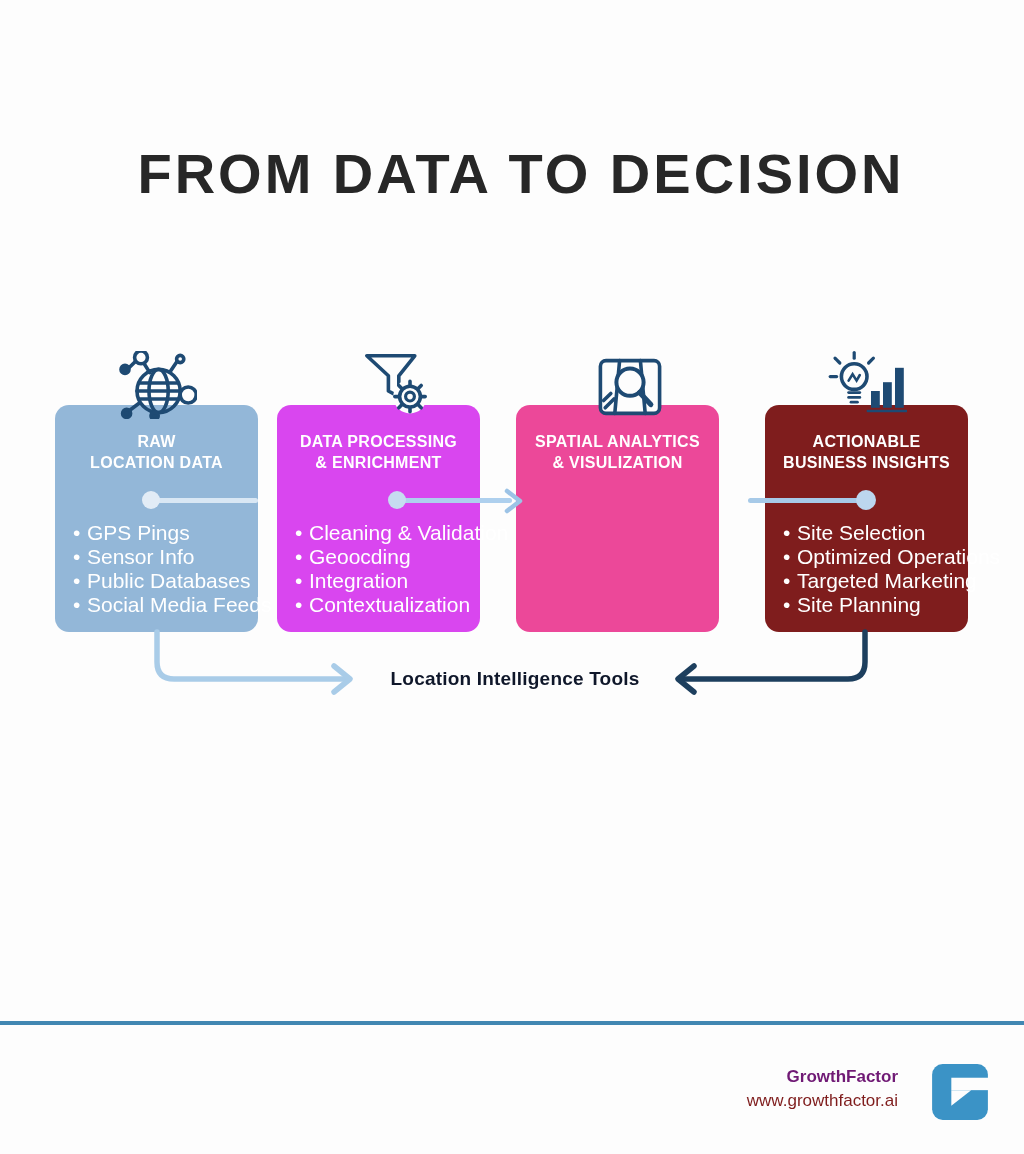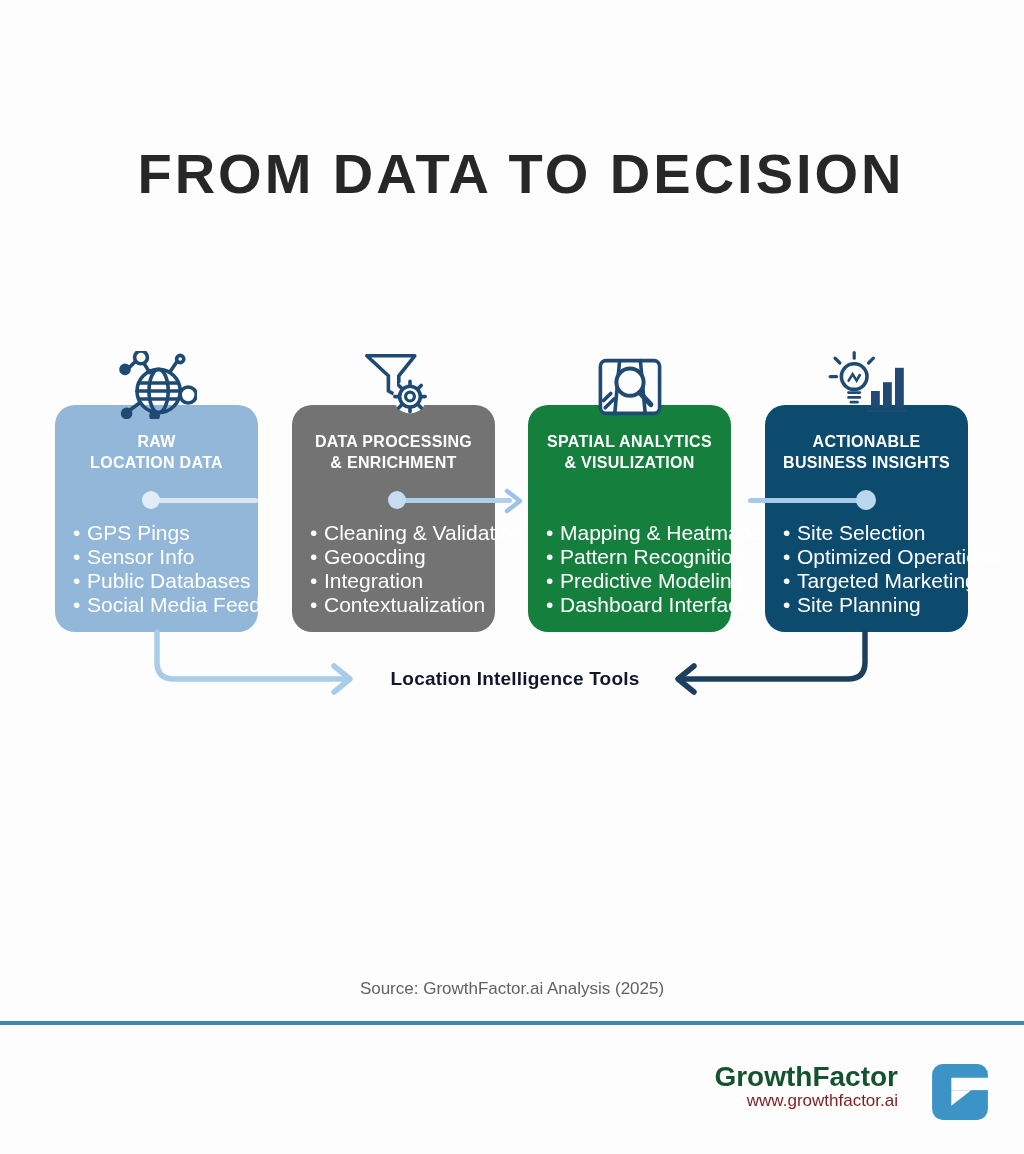--- a/index.html
+++ b/index.html
@@ -2,21 +2,21 @@
 <html><head>
 <meta charset="utf-8">
 <style>
   html,body{margin:0;padding:0;}
   body{font-family:"Liberation Sans",sans-serif;background:#ffffff;}
   .stage{position:relative;width:1024px;height:1154px;background:#fdfdfd;overflow:hidden;}
 
   .main-title{position:absolute;left:0;top:141px;width:1024px;text-align:center;
     font-size:56px;font-weight:700;letter-spacing:3px;color:#272727;margin-left:9px;}
 
-  .card{position:absolute;top:405px;width:203px;height:227px;border-radius:20px;}
+  .card{position:absolute;top:405px;width:203px;height:227px;border-radius:14px;}
   .card-title{position:absolute;top:26px;left:0;width:100%;text-align:center;color:#ffffff;
     font-size:16px;font-weight:700;letter-spacing:.3px;line-height:21px;}
   .card-list{position:absolute;top:116px;left:0;margin:0;padding:0 8px 0 18px;list-style:none;
     color:#ffffff;font-size:21px;line-height:24px;}
   .card-list li{position:relative;padding-left:14px;white-space:nowrap;}
   .card-list li::before{content:"•";position:absolute;left:0;top:0;}
 
   .icon-box{position:absolute;top:351px;width:80px;height:68px;z-index:3;}
   .icon-box svg{width:100%;height:100%;display:block;}
 
@@ -27,21 +27,21 @@
 
   .flow-label{position:absolute;left:340px;top:668px;width:350px;text-align:center;
     font-size:19px;font-weight:700;color:#0f172a;letter-spacing:.2px;}
 
   .source-note{position:absolute;left:0;top:979px;width:1024px;text-align:center;
     font-size:17px;color:#5e6267;}
 
   .divider{position:absolute;left:0;top:1021px;width:1024px;height:4px;}
 
   .footer-text{position:absolute;top:1064px;right:126px;text-align:right;}
-  .footer-brand{font-size:28px;font-weight:700;color:#14532d;line-height:26px;}
+  .footer-brand{font-size:17px;font-weight:700;color:#701a75;line-height:26px;}
   .footer-url{font-size:17px;color:#7f1d1d;line-height:22px;margin-left:16px;}
   .footer-logo{position:absolute;left:929px;top:1061px;width:62px;height:62px;}
   .footer-logo svg{width:100%;height:100%;display:block;}
 </style>
 </head>
 <body>
 
 <div class="stage">
 
   <div class="main-title">FROM DATA TO DECISION</div>
@@ -89,21 +89,21 @@
           <line x1="83" y1="57" x2="89" y2="57"></line>
         <line x1="56" y1="43" x2="61" y2="48"></line>
           <line x1="79" y1="66" x2="84" y2="71"></line>
         <line x1="84" y1="43" x2="79" y2="48"></line>
           <line x1="61" y1="66" x2="56" y2="71"></line>
         <circle cx="70" cy="57" r="13" fill="#fdfdfd"></circle>
         <circle cx="70" cy="57" r="5.5" stroke-width="4"></circle>
       </g>
     </svg>
   </div>
-  <div class="card" style="left: 292px; background-color: #737373;">
+  <div class="card" style="left: 277px; background-color: #d946ef;">
     <div class="card-title">
       <div>DATA PROCESSING</div>
       <div>&amp; ENRICHMENT</div>
     </div>
     <ul class="card-list">
       <li>Cleaning &amp; Validation</li>
       <li>Geoocding</li>
       <li>Integration</li>
       <li>Contextualization</li>
     </ul>
@@ -113,51 +113,45 @@
     <svg viewBox="0 0 100 85" fill="none" stroke="#1e4a73" stroke-width="4.5" stroke-linecap="round">
       <rect x="13" y="12" width="74" height="66" rx="7" fill="#fdfdfd"></rect>
       <line x1="37" y1="12" x2="31" y2="78"></line>
         <line x1="63" y1="12" x2="69" y2="78"></line>
       <line x1="19" y1="71" x2="30" y2="60"></line>
         <line x1="17" y1="62" x2="26" y2="53"></line>
       <circle cx="50" cy="39" r="17" fill="#fdfdfd" stroke-width="5"></circle>
       <line x1="62" y1="52" x2="76" y2="67" stroke-width="6.5"></line>
     </svg>
   </div>
-  <div class="card" style="left: 528px; background-color: #15803d;">
+  <div class="card" style="left: 516px; background-color: #ec4899;">
     <div class="card-title">
       <div>SPATIAL ANALYTICS</div>
       <div>&amp; VISULIZATION</div>
     </div>
-    <ul class="card-list">
-      <li>Mapping &amp; Heatmaps</li>
-      <li>Pattern Recognition</li>
-      <li>Predictive Modeling</li>
-      <li>Dashboard Interfaces</li>
-    </ul>
   </div>
 
   <div class="icon-box" style="left:827px">
     <svg viewBox="0 0 100 85" fill="none" stroke="#1e4a73" stroke-width="4" stroke-linecap="round">
       <line x1="34" y1="9" x2="34" y2="2"></line>
         <line x1="16" y1="15" x2="10" y2="9"></line>
         <line x1="52" y1="15" x2="58" y2="9"></line>
         <line x1="12" y1="32" x2="4" y2="32"></line>
       <circle cx="34" cy="32" r="16" stroke-width="4.5"></circle>
       <path d="M27 37 L32 29 L37 37 L41 30" stroke-width="3.2"></path>
       <line x1="27" y1="52" x2="41" y2="52" stroke-width="3.5"></line>
       <line x1="27" y1="58" x2="41" y2="58" stroke-width="3.5"></line>
       <line x1="30" y1="64" x2="38" y2="64" stroke-width="3.5"></line>
       <rect x="55" y="50" width="11" height="21" fill="#1e4a73" stroke="none"></rect>
       <rect x="70" y="39" width="11" height="32" fill="#1e4a73" stroke="none"></rect>
       <rect x="85" y="21" width="11" height="50" fill="#1e4a73" stroke="none"></rect>
       <line x1="51" y1="75" x2="99" y2="75" stroke-width="3"></line>
     </svg>
   </div>
-  <div class="card" style="left: 765px; background-color: #0c4a6e;">
+  <div class="card" style="left: 765px; background-color: #7f1d1d;">
     <div class="card-title">
       <div>ACTIONABLE</div>
       <div>BUSINESS INSIGHTS</div>
     </div>
     <ul class="card-list">
       <li>Site Selection</li>
       <li>Optimized Operations</li>
       <li>Targeted Marketing</li>
       <li>Site Planning</li>
     </ul>
@@ -181,21 +175,20 @@
       <path d="M334 666 L350 679 L334 692" stroke-linejoin="round"></path>
     </g>
     <g fill="none" stroke="#1d3f5e" stroke-width="5.5" stroke-linecap="round">
       <path d="M865 632 L865 662 Q865 679 848 679 L682 679"></path>
       <path d="M694 666 L678 679 L694 692" stroke-linejoin="round"></path>
     </g>
   </svg>
 
   <div class="flow-label">Location Intelligence Tools</div>
 
-  <div class="source-note">Source: GrowthFactor.ai Analysis (2025)</div>
 
   <div class="divider" style="background-color: rgb(65, 135, 178);"></div>
 
   <div class="footer-text">
     <div class="footer-brand">GrowthFactor</div>
     <div class="footer-url">www.growthfactor.ai</div>
   </div>
 
   <div class="footer-logo">
     <svg viewBox="0 0 100 100">

